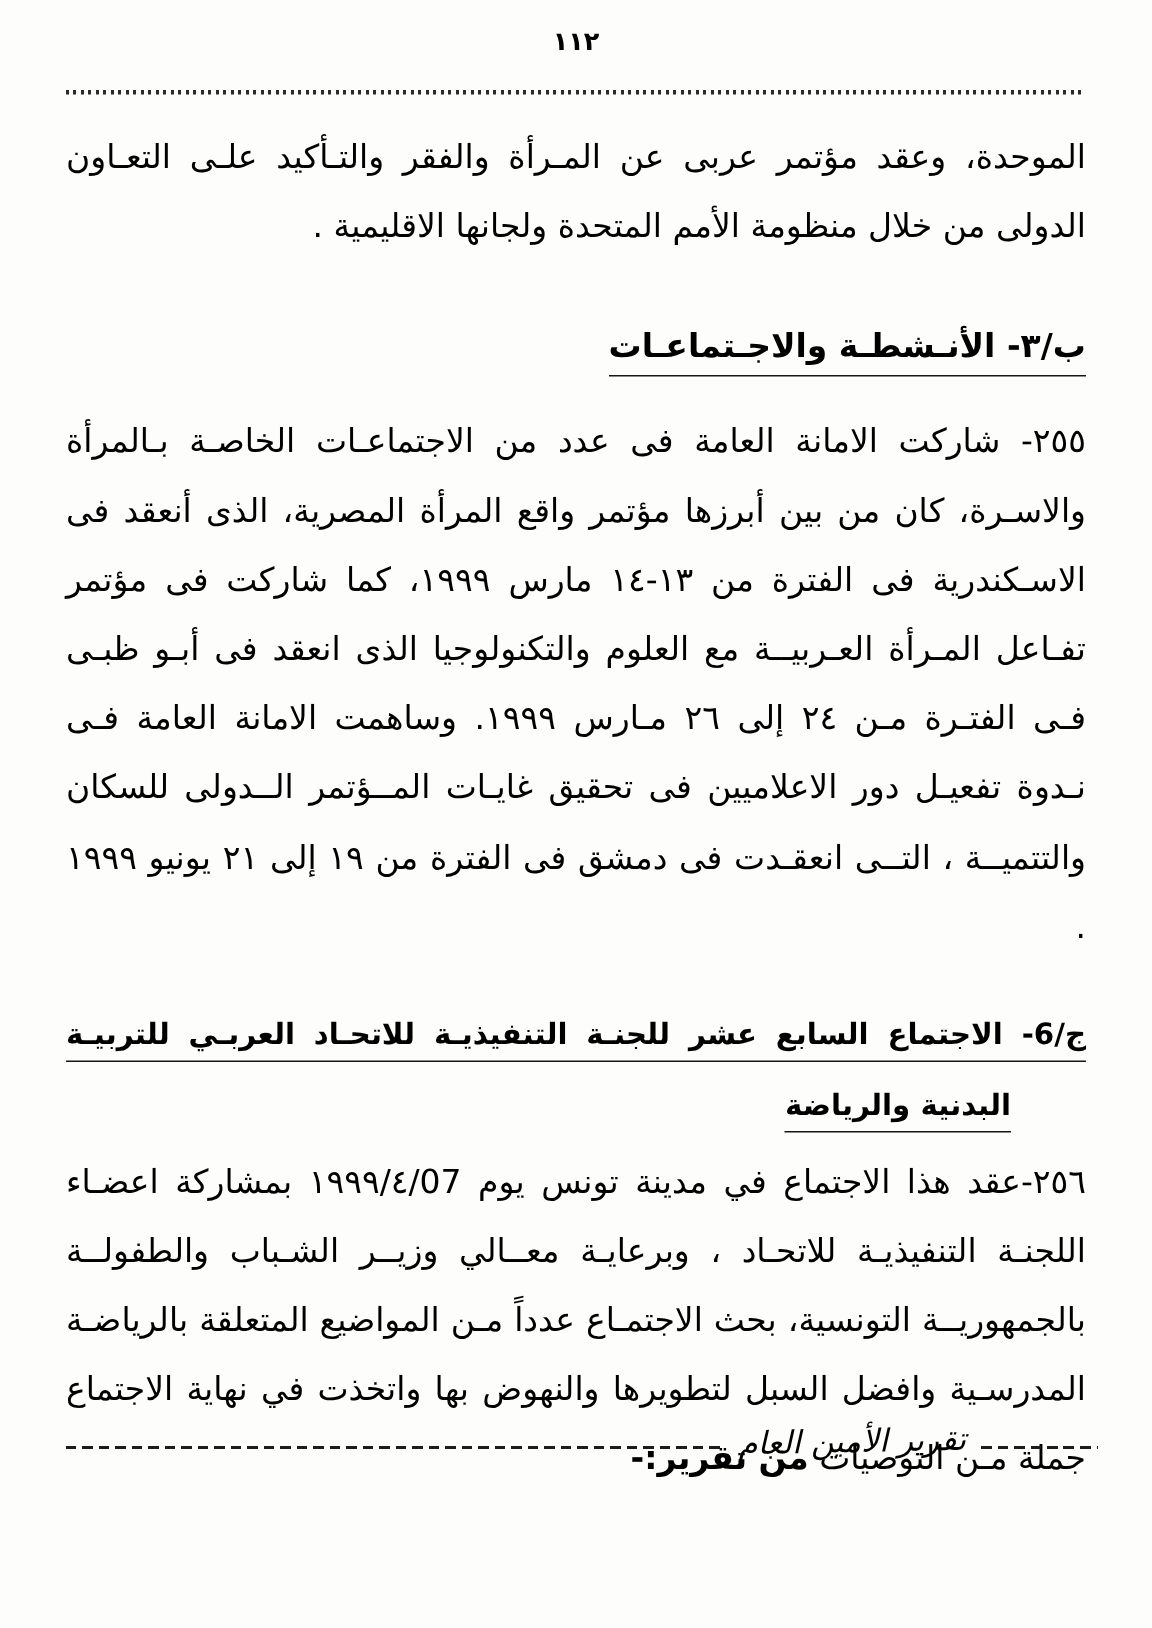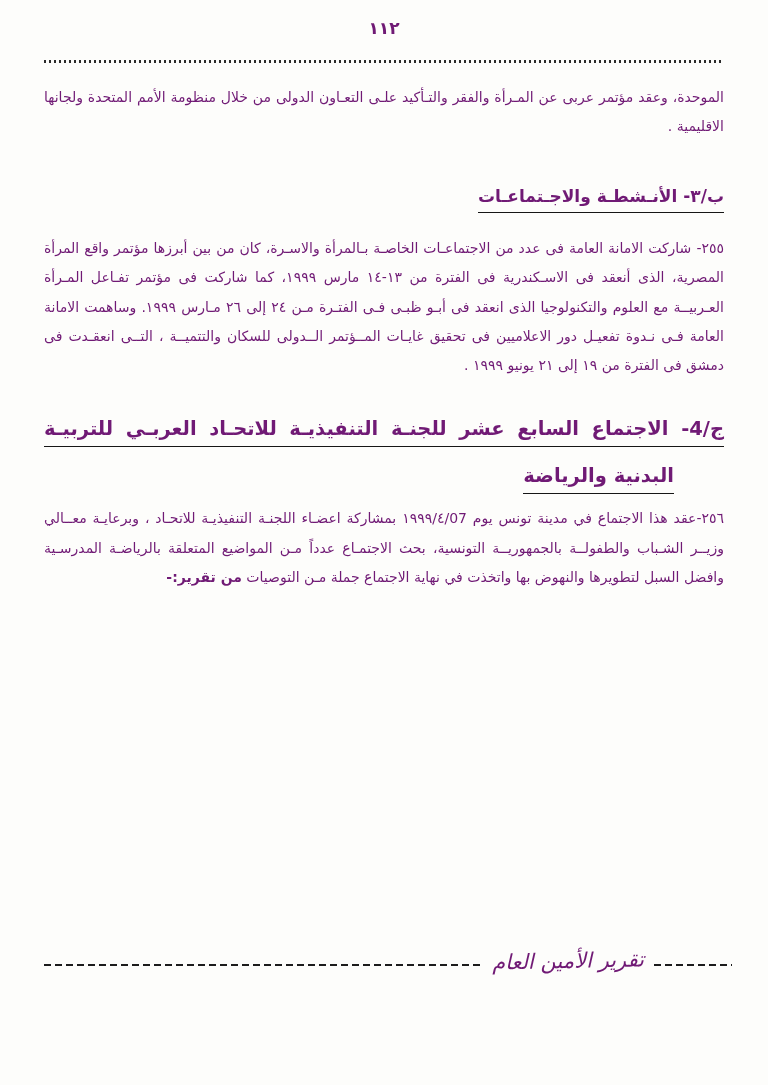--- a/index.html
+++ b/index.html
@@ -6,50 +6,50 @@
     margin: 0;
     padding: 0;
     background: #e9e9e6;
   }
   .page {
     position: relative;
     width: 768px;
     height: 1085px;
     margin: 0 auto;
     background: #fdfdfb;
-    color: #701a75;
+    color: #000000;
     font-family: "DejaVu Sans", sans-serif;
     direction: rtl;
     box-sizing: border-box;
     padding: 10px 44px 0 44px;
     overflow: hidden;
   }
   .page-number {
     text-align: center;
     font-size: 17px;
     letter-spacing: 7px;
     margin-top: 8px;
     font-weight: 600;
   }
   .rule-dotted {
     height: 3px;
     margin-top: 22px;
     background: repeating-linear-gradient(90deg, #2a2a2a 0 2px, transparent 2px 5px);
   }
   .para {
-    font-size: 14px;
+    font-size: 22px;
     line-height: 2.1;
     text-align: justify;
     margin: 0;
   }
   .intro {
     margin-top: 20px;
   }
   .heading {
-    font-size: 17px;
+    font-size: 22px;
     font-weight: 600;
     margin: 0;
   }
   .heading-b {
     margin-top: 44px;
     text-align: right;
   }
   .heading-c {
     margin-top: 38px;
     text-align: center;
@@ -120,21 +120,21 @@
   <div class="rule-dotted"></div>
 
   <p class="para intro">الموحدة، وعقد مؤتمر  عربى عن المـرأة والفقر والتـأكيد علـى التعـاون الدولى من خلال منظومة الأمم المتحدة ولجانها الاقليمية .</p>
 
   <h2 class="heading heading-b"><span class="u">ب/٣- الأنـشطـة والاجـتماعـات</span></h2>
 
   <p class="para para-255">٢٥٥- شاركت الامانة العامة فى عدد  من الاجتماعـات الخاصـة بـالمرأة والاسـرة، كان من بين أبرزها مؤتمر واقع المرأة المصرية، الذى أنعقد فى الاسـكندرية فى الفترة من ١٣-١٤ مارس ١٩٩٩، كما شاركت فى مؤتمر  تفـاعل المـرأة العـربيــة مع العلوم والتكنولوجيا الذى انعقد فى أبـو ظبـى فـى الفتـرة مـن ٢٤ إلى ٢٦ مـارس ١٩٩٩. وساهمت الامانة العامة فـى نـدوة تفعيـل دور الاعلاميين فى تحقيق غايـات المــؤتمر الــدولى للسكان والتتميــة ، التــى انعقـدت فى دمشق فى الفترة من ١٩ إلى ٢١ يونيو ١٩٩٩ .</p>
 
 
   <div class="subheading">
-    <div class="subheading-line1"><span class="u">ج/4- الاجتماع السابع عشر  للجنـة التنفيذيـة للاتحـاد العربـي للتربيـة</span></div>
+    <div class="subheading-line1"><span class="u">ج/6- الاجتماع السابع عشر  للجنـة التنفيذيـة للاتحـاد العربـي للتربيـة</span></div>
     <div class="subheading-line2"><span class="u">البدنية والرياضة</span></div>
   </div>
 
   <p class="para para-256"><span>٢٥٦-عقد هذا الاجتماع في مدينة تونس يوم ١٩٩٩/٤/07 بمشاركة اعضـاء اللجنـة التنفيذيـة للاتحـاد ، وبرعايـة معــالي وزيــر الشـباب والطفولــة بالجمهوريــة التونسية، بحث الاجتمـاع عدداً مـن المواضيع المتعلقة بالرياضـة المدرسـية وافضل السبل لتطويرها والنهوض بها واتخذت في نهاية الاجتماع جملة  مـن التوصيات </span><span class="bold-tail">من تقرير:-</span></p>
 
   <div class="footer-row">
     <span class="f-dash f-dash-right"></span>
     <span class="signature">تقرير الأمين العام</span>
     <span class="f-dash f-dash-left"></span>
   </div>

